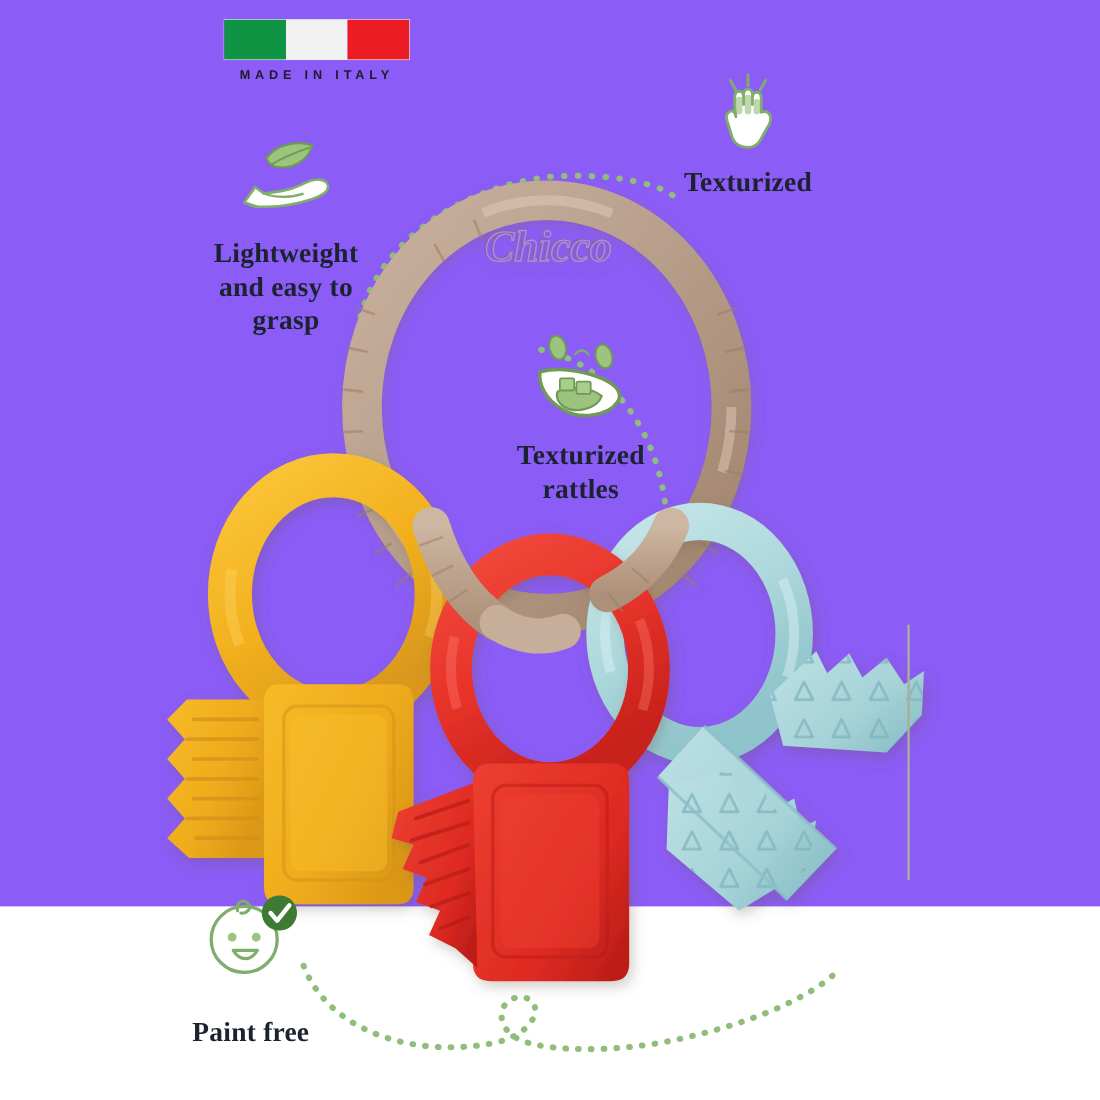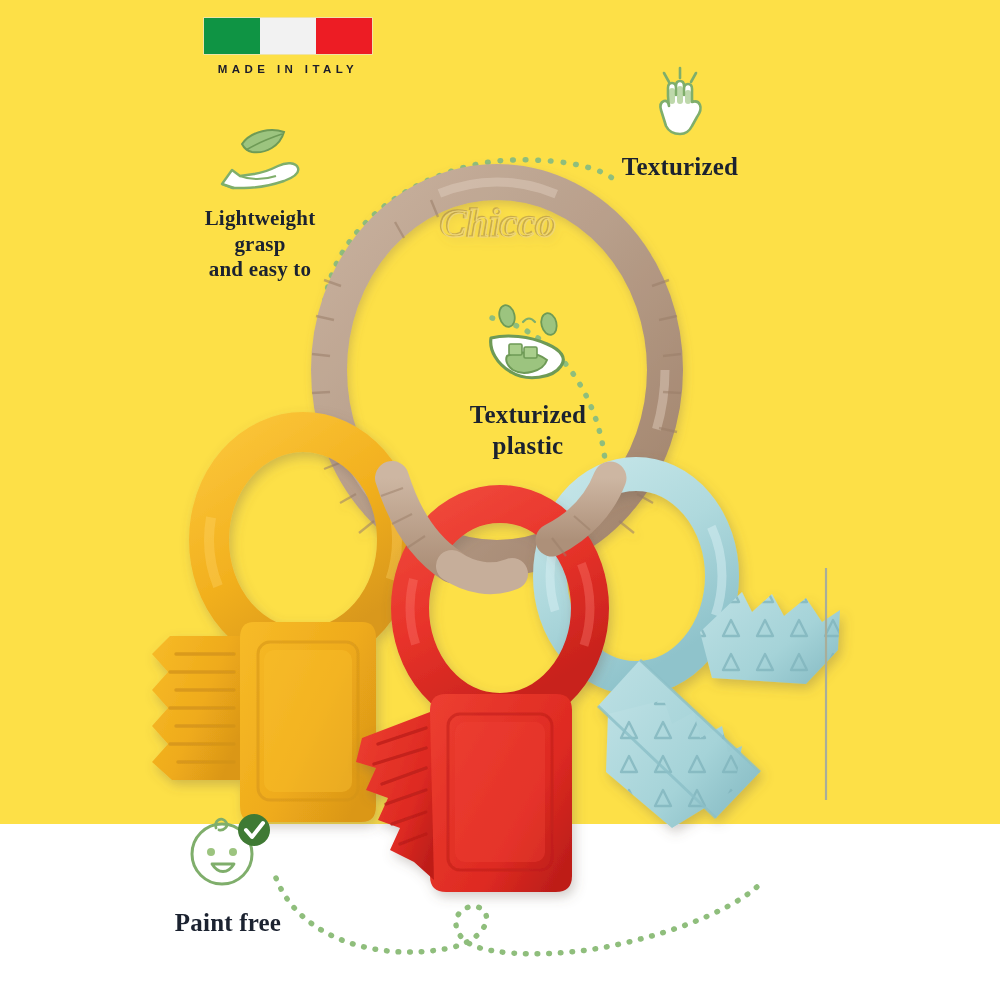--- a/index.html
+++ b/index.html
@@ -2,21 +2,21 @@
 <html><head>
 <meta charset="utf-8">
 <style>
   html,body{margin:0;padding:0;}
   body{
     width:1000px;height:1000px;
     background:#ffffff;
     font-family:"Liberation Serif", serif;
     overflow:hidden;
   }
-  #stage{position:relative;width:1000px;height:824px;background:#fde047;}
+  #stage{position:relative;width:1000px;height:824px;background:#8b5cf6;}
 
   
   .italy-badge{position:absolute;left:204px;top:18px;width:176px;}
   .flag{display:flex;width:168px;height:36px;box-shadow:0 0 0 0.6px #e6e6e6;}
   .flag .band{flex:1 1 33.333%;}
   .flag .green{background:#0F9444;}
   .flag .white{background:#F2F2F2;}
   .flag .red{background:#ED1C24;}
   .made-txt{
     margin-top:9px;width:168px;text-align:center;
@@ -30,27 +30,27 @@
   .callout .cap{
     font-family:"Liberation Serif", serif;
     font-weight:bold;
     color:#1b2230;
     line-height:1.22;
     letter-spacing:0.2px;
   }
   .ic{display:block;margin:0 auto;}
 
   #co-light{left:140px;top:122px;width:240px;}
-  #co-light .cap{font-size:21px;margin-top:14px;}
+  #co-light .cap{font-size:25px;margin-top:24px;}
   #co-ring{left:560px;top:62px;width:240px;}
   #co-ring .cap{font-size:25px;margin-top:10px;}
   #co-plastic{left:418px;top:300px;width:220px;}
   #co-plastic .cap{font-size:25px;margin-top:8px;}
   #co-paint{left:118px;top:808px;width:220px;}
-  #co-paint .cap{font-size:25px;margin-top:12px;}
+  #co-paint .cap{font-size:25px;margin-top:28px;}
 
   
   #art{position:absolute;left:0;top:0;width:1000px;height:1000px;}
   .deco{position:absolute;left:0;top:0;}
 </style>
 </head>
 <body>
 
 <div id="stage">
 
@@ -261,22 +261,22 @@
       <path d="M32,22 C42,8 62,6 74,10 C70,24 56,32 42,30 C37,29 34,26 32,22 Z" fill="#9CC47F" stroke="#6E9A56" stroke-width="2"></path>
       <path d="M36,28 C46,22 60,16 72,12" fill="none" stroke="#6E9A56" stroke-width="1.6"></path>
       <path d="M12,62 L22,48 L30,54 L44,52 C52,51 60,48 68,44
                C76,40 86,40 88,46 C90,52 82,56 74,59
                C62,63 46,66 34,66 L22,66 Z" fill="#ffffff" stroke="#7FAE6B" stroke-width="2.4" stroke-linejoin="round"></path>
       <path d="M30,54 C40,58 54,58 66,54" fill="none" stroke="#7FAE6B" stroke-width="2"></path>
       <path d="M12,62 L24,66" fill="none" stroke="#7FAE6B" stroke-width="2.4"></path>
     </svg>
     <div class="cap">
       <div>Lightweight</div>
+      <div>and easy to</div>
       <div>grasp</div>
-      <div>and easy to</div>
     </div>
   </div>
 
   <div class="callout" id="co-ring">
     <svg class="ic" width="80" height="80" viewBox="0 0 80 80">
       <g stroke="#7FAE6B" stroke-width="2.6" stroke-linecap="round" fill="none">
         <path d="M40,6 L40,16"></path>
         <path d="M24,11 L29,20"></path>
         <path d="M56,11 L51,20"></path>
       </g>
@@ -305,21 +305,21 @@
       <path d="M18,38 C34,34 56,36 74,44 C88,50 94,58 88,66
                C80,78 54,82 38,72 C24,64 16,50 18,38 Z" fill="#ffffff" stroke="#6E9A56" stroke-width="3.2" stroke-linejoin="round"></path>
       <path d="M34,56 C46,50 64,52 74,60 C70,72 50,76 40,70 C34,66 32,60 34,56 Z" fill="#9CC47F" stroke="#6E9A56" stroke-width="2"></path>
       <g fill="#A9CE8C" stroke="#6E9A56" stroke-width="1.6">
         <rect x="36" y="44" width="13" height="11" rx="1.5"></rect>
         <rect x="51" y="47" width="13" height="11" rx="1.5"></rect>
       </g>
     </svg>
     <div class="cap">
       <div>Texturized</div>
-      <div>plastic</div>
+      <div>rattles</div>
     </div>
   </div>
 
   <div class="callout" id="co-paint">
     <svg class="ic" width="100" height="88" viewBox="0 0 100 88">
       <circle cx="44" cy="46" r="30" fill="#ffffff" stroke="#7FAE6B" stroke-width="3"></circle>
       <path d="M38,20 C36,12 44,8 48,14 C51,18 46,23 41,22" fill="none" stroke="#7FAE6B" stroke-width="2.8" stroke-linecap="round"></path>
       <circle cx="33" cy="44" r="4" fill="#9CC47F"></circle>
       <circle cx="55" cy="44" r="4" fill="#9CC47F"></circle>
       <path d="M34,56 C40,66 50,66 56,56 Z" fill="#ffffff" stroke="#7FAE6B" stroke-width="2.8" stroke-linejoin="round"></path>

